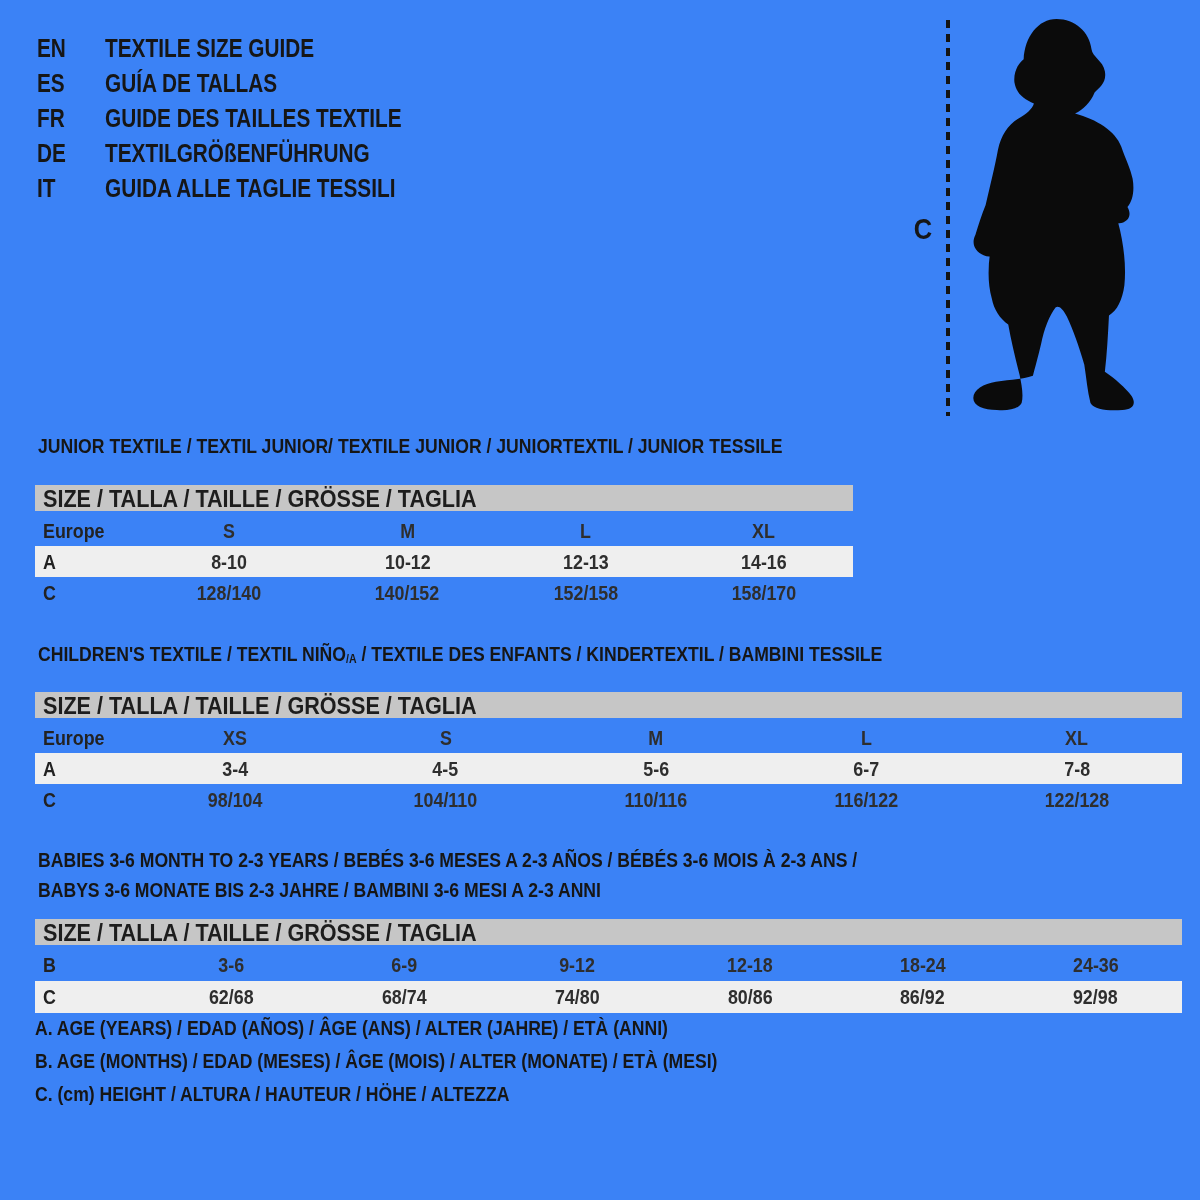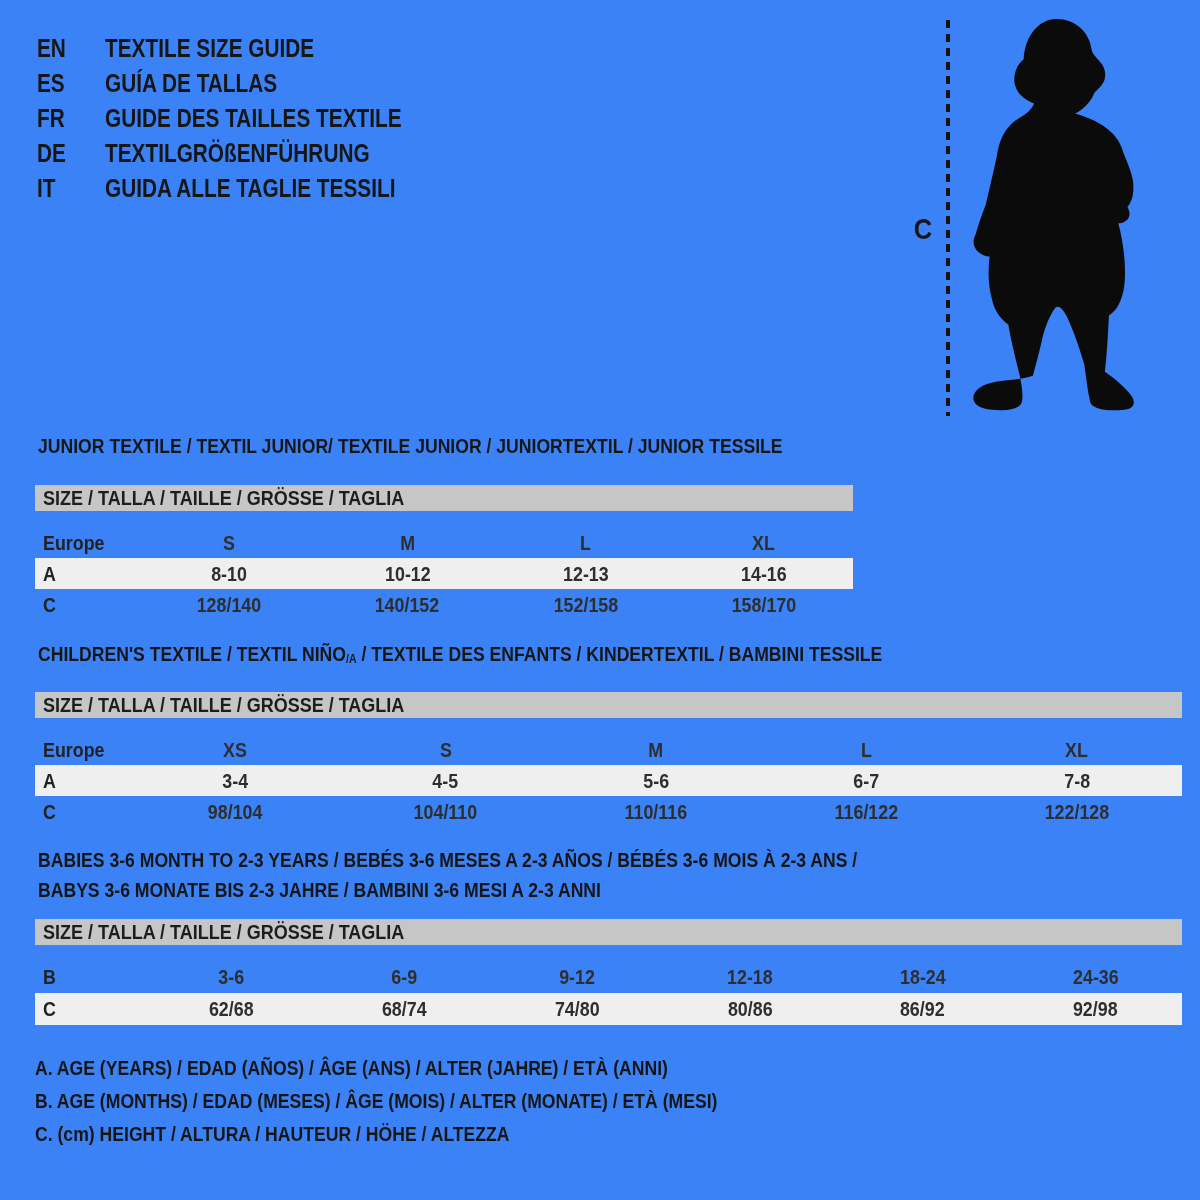--- a/index.html
+++ b/index.html
@@ -23,36 +23,36 @@
   #junior-title{left:38px;top:435px;}
   #children-title{left:38px;top:643px;}
   #babies-title{left:38px;top:845px;line-height:30px;}
   .subsup{font-size:12px;vertical-align:-2px;}
 
   
   .size-table{position:absolute;left:35px;}
   #junior-table{top:485px;width:818px;}
   #children-table{top:692px;width:1147px;}
   #babies-table{top:919px;width:1147px;}
-  .size-bar{height:26px;line-height:27px;background:#c6c6c6;padding-left:8px;font-size:20px;font-weight:bold;color:#1d1d1d;}
+  .size-bar{height:26px;line-height:27px;background:#c6c6c6;padding-left:8px;font-size:24px;font-weight:bold;color:#1d1d1d;}
   .size-bar>span{display:inline-block;transform:scaleX(0.9);transform-origin:0 50%;white-space:nowrap;}
-  .t-rows{padding-top:16px;}
+  .t-rows{padding-top:4px;}
   .t-row{display:flex;align-items:center;font-size:21px;height:31px;}
   #babies-table .t-row{height:32px;}
   .t-row.shade{background:#efefef;}
   .t-label{padding-left:8px;text-align:left;font-weight:bold;color:#222;}
   #junior-table .t-label{flex:0 0 97px;}
   #children-table .t-label{flex:0 0 87px;}
   #babies-table .t-label{flex:0 0 102px;}
   .t-cell{flex:1;text-align:center;font-weight:bold;color:#2e2e2e;}
   .t-cell>span{display:inline-block;transform:scaleX(0.85);}
   .t-label>span{display:inline-block;transform:scaleX(0.85);transform-origin:0 50%;}
 
   
-  .legend{position:absolute;left:35px;top:1052px;}
+  .legend{position:absolute;left:35px;top:1012px;}
   .legend-line{height:33px;line-height:33px;font-size:20px;font-weight:bold;white-space:nowrap;
     transform:scaleX(0.88);transform-origin:0 50%;}
 </style>
 </head>
 <body>
 
 <div class="page">
 
   <div class="langs">
     <div class="lang-row">

